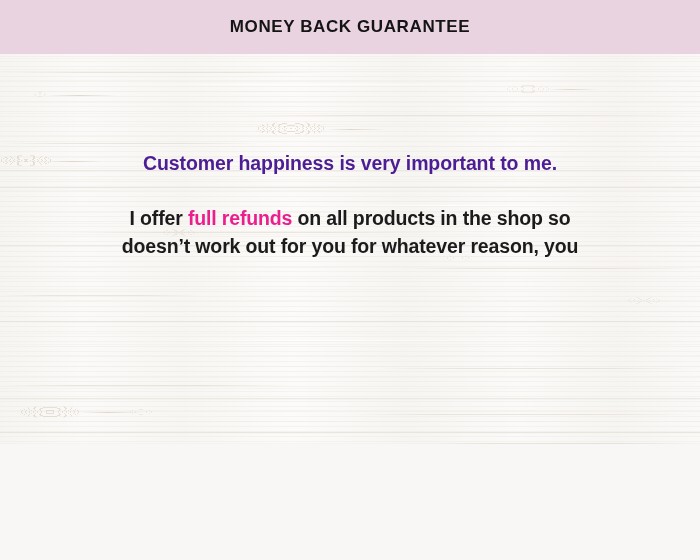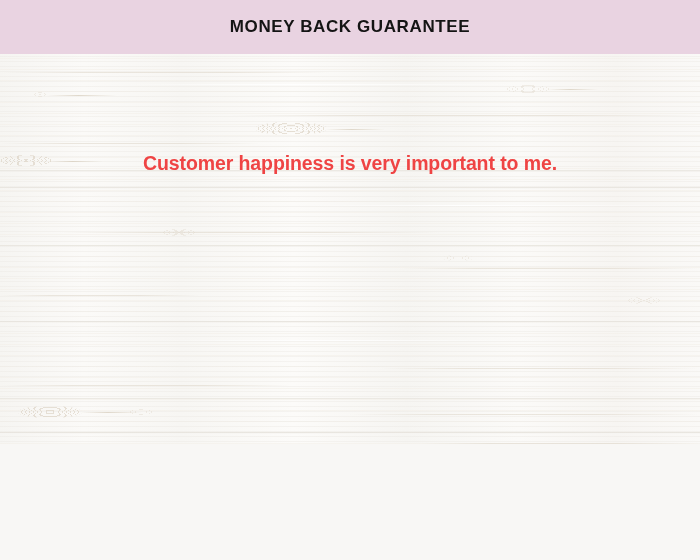--- a/index.html
+++ b/index.html
@@ -158,21 +158,21 @@
     text-align: center;
   }
 
   .lead-line {
     position: absolute;
     top: 96px;
     left: 0;
     width: 700px;
     font-size: 19.5px;
     font-weight: bold;
-    color: #ef4444;
+    color: #4c1d95;
     letter-spacing: -0.1px;
     line-height: 26px;
     white-space: nowrap;
   }
 
   .body-para {
     position: absolute;
     top: 150px;
     left: 50%;
     transform: translateX(-50%);
@@ -256,16 +256,18 @@
 
   <div class="header-band">
     <div class="header-title">MONEY BACK GUARANTEE</div>
   </div>
 
   <div class="content">
 
     <div class="lead-line">Customer happiness is very important to me.</div>
 
     <div class="body-para">
+      <div class="body-line"><span>I offer </span><span class="highlight">full refunds</span><span> on all products in the shop so</span></div>
+      <div class="body-line"><span>doesn’t work out for you for whatever reason, you</span></div>
     </div>
 
   </div>
 </div>
 
 </body></html>

